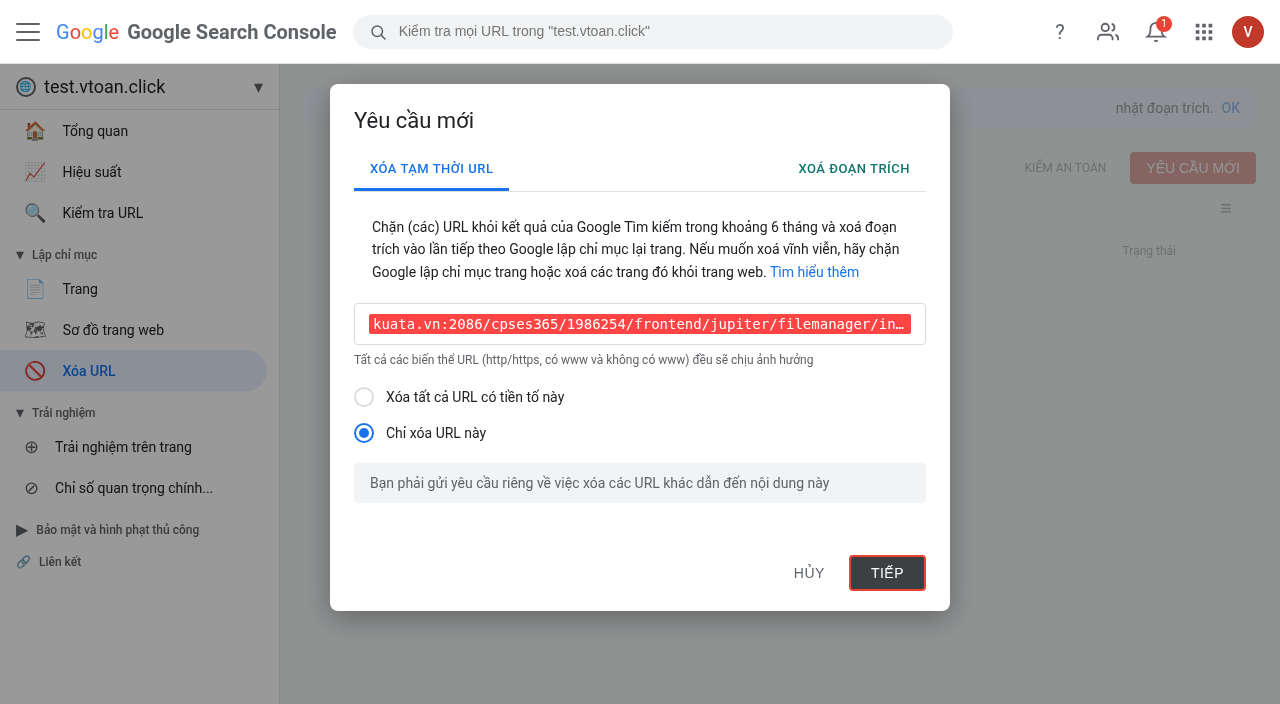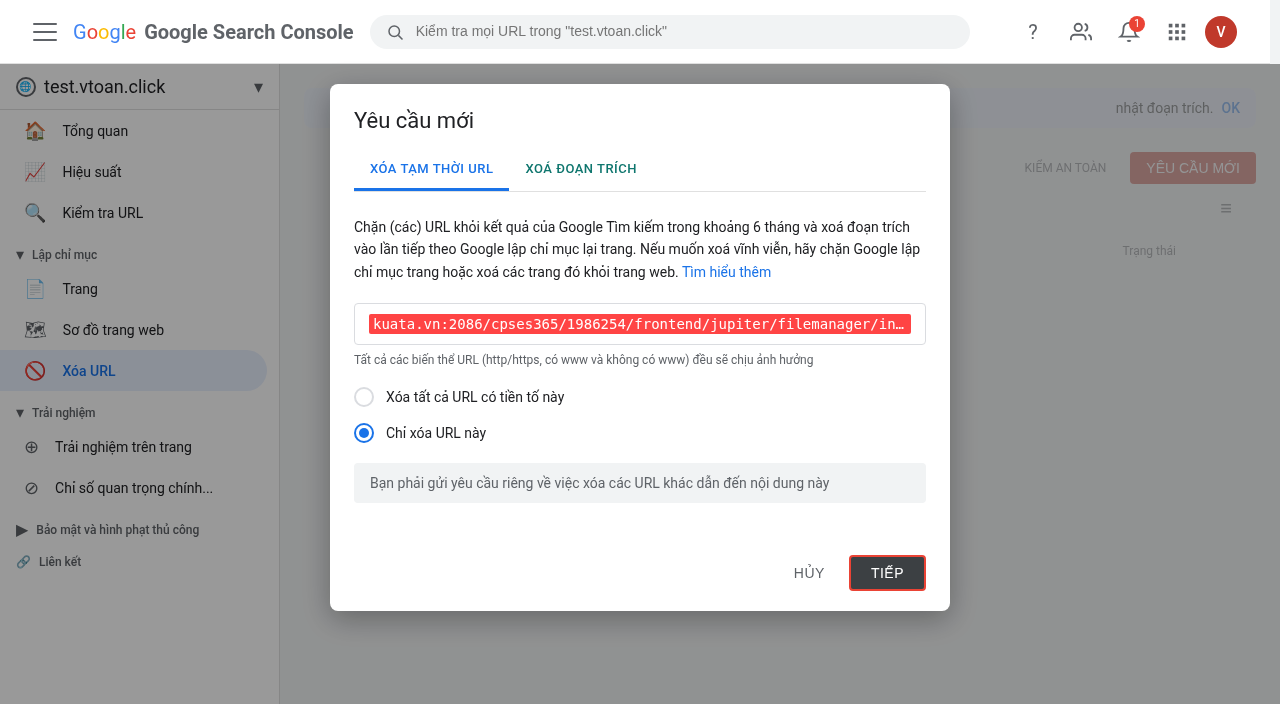--- a/index.html
+++ b/index.html
@@ -4,24 +4,24 @@
   <style>
     * { box-sizing: border-box; margin: 0; padding: 0; }
     body { font-family: 'Google Sans', Roboto, Arial, sans-serif; background: #f1f3f4; overflow: hidden; }
 
     
     .header {
       display: flex;
       align-items: center;
       background: #fff;
       height: 64px;
-      padding: 0 33px;
+      padding: 0 16px;
       border-bottom: 1px solid #e0e0e0;
       position: fixed;
-      top: 0; left: 0; right: 10px;
+      top: 0; left: 0; right: 0;
       z-index: 100;
       gap: 16px;
     }
     .header-menu-icon {
       width: 24px; height: 24px;
       display: flex; flex-direction: column;
       justify-content: space-around; cursor: pointer;
       flex-shrink: 0;
     }
     .header-menu-icon span {
@@ -228,20 +228,21 @@
     }
     .modal-title {
       font-size: 22px;
       font-weight: 400;
       color: #202124;
       margin-bottom: 16px;
     }
     .modal-tabs {
       display: flex;
       border-bottom: 1px solid #e0e0e0;
+      justify-content: space-between;
     }
     .modal-tab {
       padding: 12px 16px;
       font-size: 13px;
       font-weight: 500;
       color: #0f766e;
       cursor: pointer;
       letter-spacing: 0.5px;
       border-bottom: 3px solid transparent;
       text-transform: uppercase;
@@ -251,20 +252,21 @@
       border-bottom-color: #1a73e8;
     }
     .modal-body {
       padding: 24px;
     }
     .modal-description {
       font-size: 14px;
       color: #202124;
       line-height: 1.6;
       margin-bottom: 20px;
+      margin-left: 18px;
     }
     .modal-description a {
       color: #1a73e8;
       text-decoration: none;
     }
     .url-input-container {
       border: 1px solid #dadce0;
       border-radius: 4px;
       padding: 10px 14px;
       margin-bottom: 8px;

